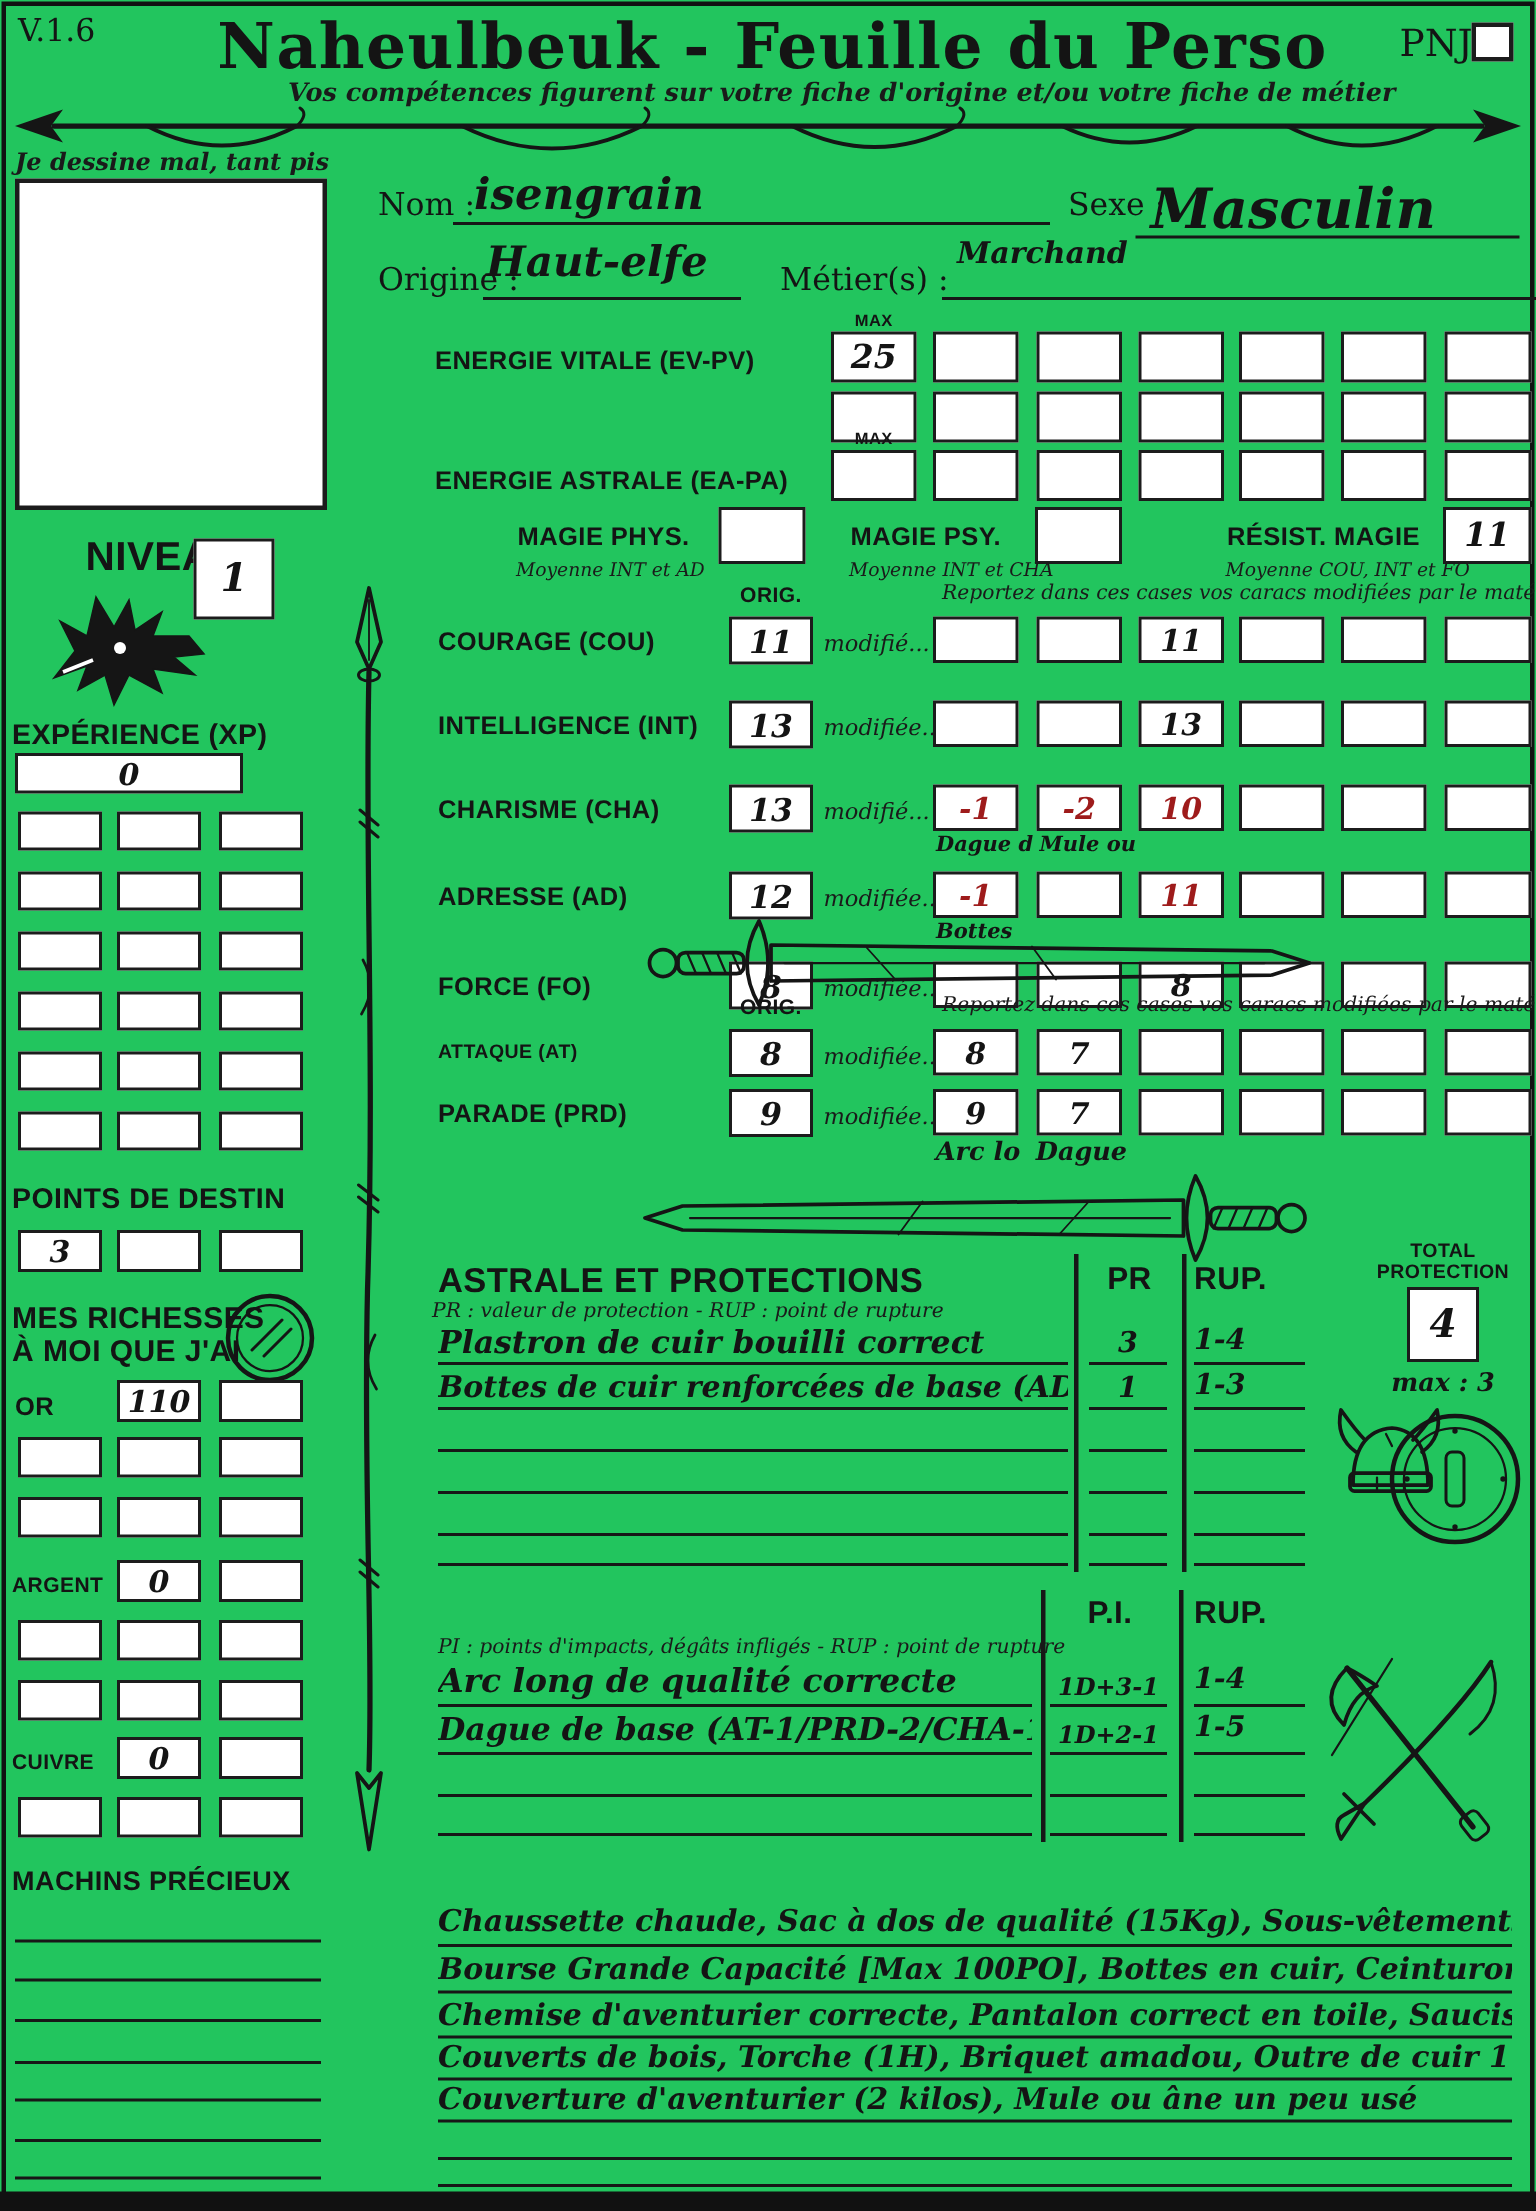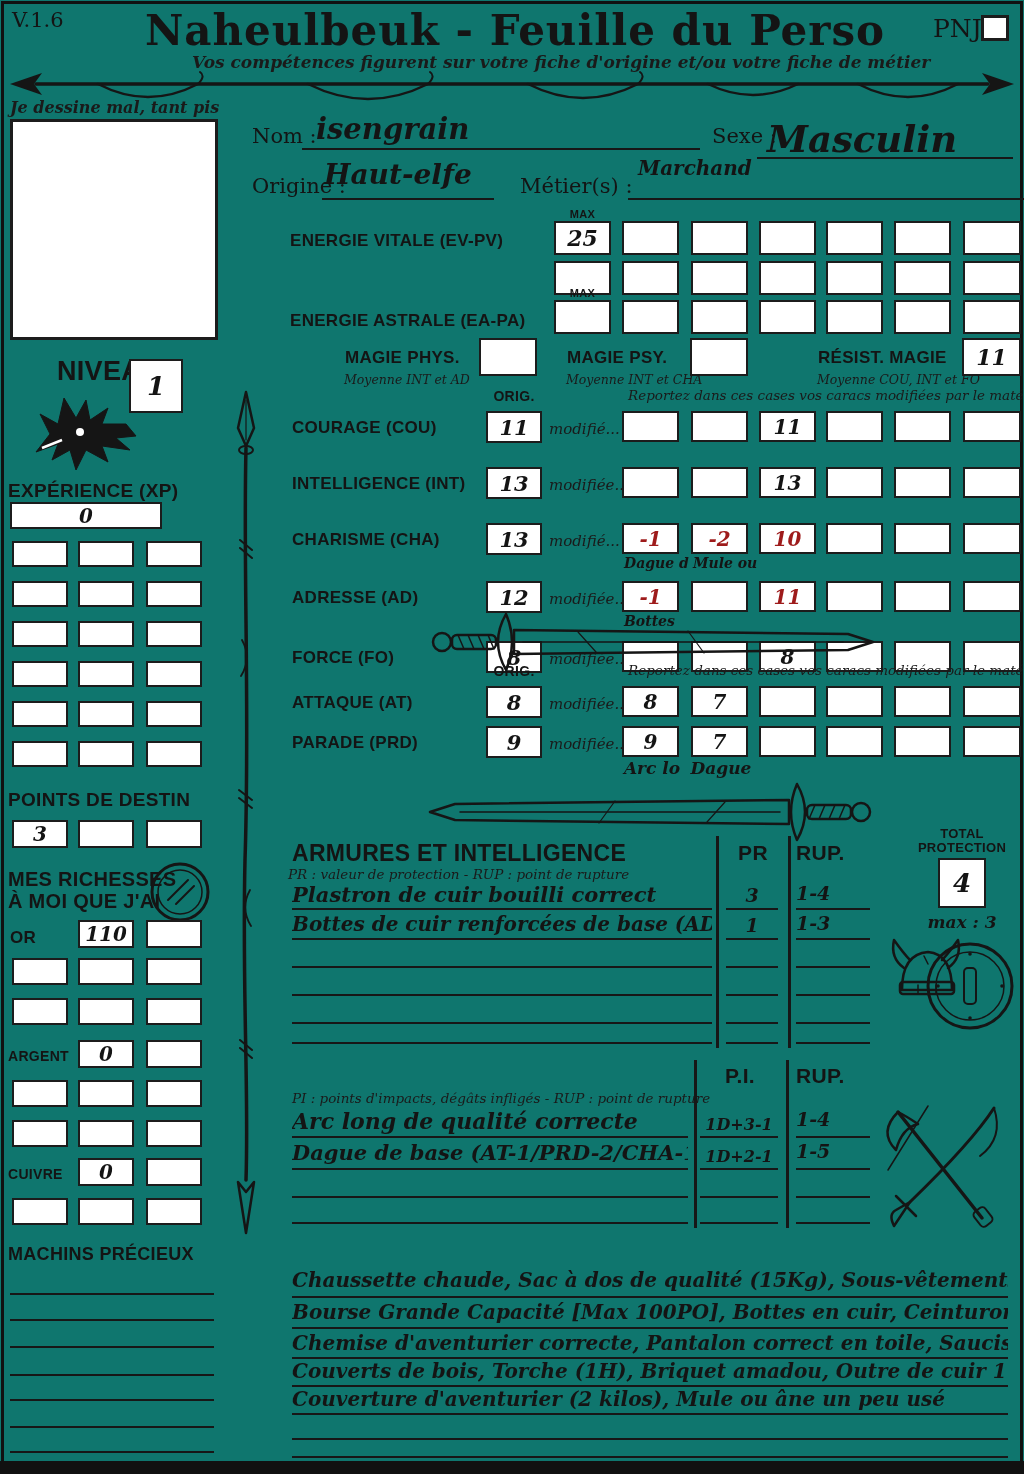--- a/index.html
+++ b/index.html
@@ -1,18 +1,18 @@
 <!DOCTYPE html>
 <html><head>
 <meta charset="utf-8">
 <style>
   html,body { margin:0; padding:0; background:#9a9a9a; }
   .sheet {
     position:relative; width:1024px; height:1474px; margin:0 auto;
-    background:#0f766e; overflow:hidden;
+    background:#22c55e; overflow:hidden;
     font-family:"Liberation Sans", sans-serif; color:#111;
   }
   .frame { position:absolute; left:1px; top:1px; right:1px; bottom:1px;
            border:3px solid #111; pointer-events:none; }
   .ab { position:absolute; box-sizing:border-box; }
   .box { border:2.5px solid #1c1c1c; background:#fff; box-sizing:border-box;
          display:flex; align-items:center; justify-content:center; }
   .hd  { font-family:"Liberation Sans", sans-serif; font-weight:700; color:#141414;
          letter-spacing:0.3px; white-space:nowrap; }
   .serif { font-family:"DejaVu Serif", serif; color:#141414; white-space:nowrap; }
@@ -172,21 +172,21 @@
         <path d="M86,8 L420,12 L445,20 L420,28 L86,32 Z" class="ink" stroke-width="2.5" fill="#fff"></path>
         <line x1="95" y1="20" x2="415" y2="20" class="ink" stroke-width="1.5"></line>
         <path d="M150,10 l18,20 M260,9 l16,22" class="ink" stroke-width="1.2"></path>
       </g>
     </svg>
   </div>
 
   <div class="ab hd" style="left:486px; top:663px; width:56px; text-align:center; font-size:14px;">ORIG.</div>
   <div class="ab script" style="left:628px; top:662px; width:392px; font-size:13.5px;">Reportez dans ces cases vos caracs modifiées par le matériel</div>
 
-  <div class="ab hd" style="left:292px; top:693px; font-size:17px;">ATTAQUE (AT)</div>
+  <div class="ab hd" style="left:292px; top:693px; font-size:13px;">ATTAQUE (AT)</div>
   <div class="ab box hand" style="left:486px; top:686px; width:56px; height:32px; font-size:21px;">8</div>
   <div class="ab script" style="left:549px; top:695px; font-size:15px;">modifiée...</div>
   <div class="ab box hand" style="left:622px; top:686px; width:57px; height:31px; font-size:20px;">8</div>
   <div class="ab box hand" style="left:691px; top:686px; width:57px; height:31px; font-size:20px;">7</div>
   <div class="ab box hand" style="left:759px; top:686px; width:57px; height:31px; font-size:20px;"></div>
   <div class="ab box hand" style="left:826px; top:686px; width:57px; height:31px; font-size:20px;"></div>
   <div class="ab box hand" style="left:894px; top:686px; width:57px; height:31px; font-size:20px;"></div>
   <div class="ab box hand" style="left:963px; top:686px; width:58px; height:31px; font-size:20px;"></div>
 
   <div class="ab hd" style="left:292px; top:733px; font-size:17px;">PARADE (PRD)</div>
@@ -208,21 +208,21 @@
         <rect x="24" y="13" width="44" height="14" rx="5" class="ink" stroke-width="2.5" fill="#fff"></rect>
         <path d="M30,13 l6,14 M40,13 l6,14 M50,13 l6,14 M60,13 l6,14" class="ink" stroke-width="1.5"></path>
         <path d="M78,-8 Q62,20 78,48 Q90,20 78,-8 Z" class="ink" stroke-width="2.5" fill="#fff"></path>
         <path d="M86,8 L420,12 L445,20 L420,28 L86,32 Z" class="ink" stroke-width="2.5" fill="#fff"></path>
         <line x1="95" y1="20" x2="415" y2="20" class="ink" stroke-width="1.5"></line>
         <path d="M150,10 l18,20 M260,9 l16,22" class="ink" stroke-width="1.2"></path>
       </g>
     </svg>
   </div>
 
-  <div class="ab hd" style="left:292px; top:840px; font-size:23px;">ARMURES ET INTELLIGENCE</div>
+  <div class="ab hd" style="left:292px; top:840px; font-size:23px;">ASTRALE ET PROTECTIONS</div>
   <div class="ab script" style="left:288px; top:866px; font-size:13.5px;">PR : valeur de protection - RUP : point de rupture</div>
   <div class="ab vrule" style="left:716px; top:836px; height:212px;"></div>
   <div class="ab vrule" style="left:788px; top:836px; height:212px;"></div>
   <div class="ab hd" style="left:722px; top:841px; width:62px; text-align:center; font-size:21px;">PR</div>
   <div class="ab hd" style="left:796px; top:841px; width:80px; font-size:21px;">RUP.</div>
 
   <div class="ab hd" style="left:910px; top:826px; width:104px; text-align:center; font-size:13px;">TOTAL</div>
   <div class="ab hd" style="left:910px; top:840px; width:104px; text-align:center; font-size:13px;">PROTECTION</div>
   <div class="ab box hand" style="left:938px; top:858px; width:48px; height:50px; font-size:26px;">4</div>
   <div class="ab hand" style="left:910px; top:912px; width:104px; text-align:center; font-size:17px;">max : 3</div>

